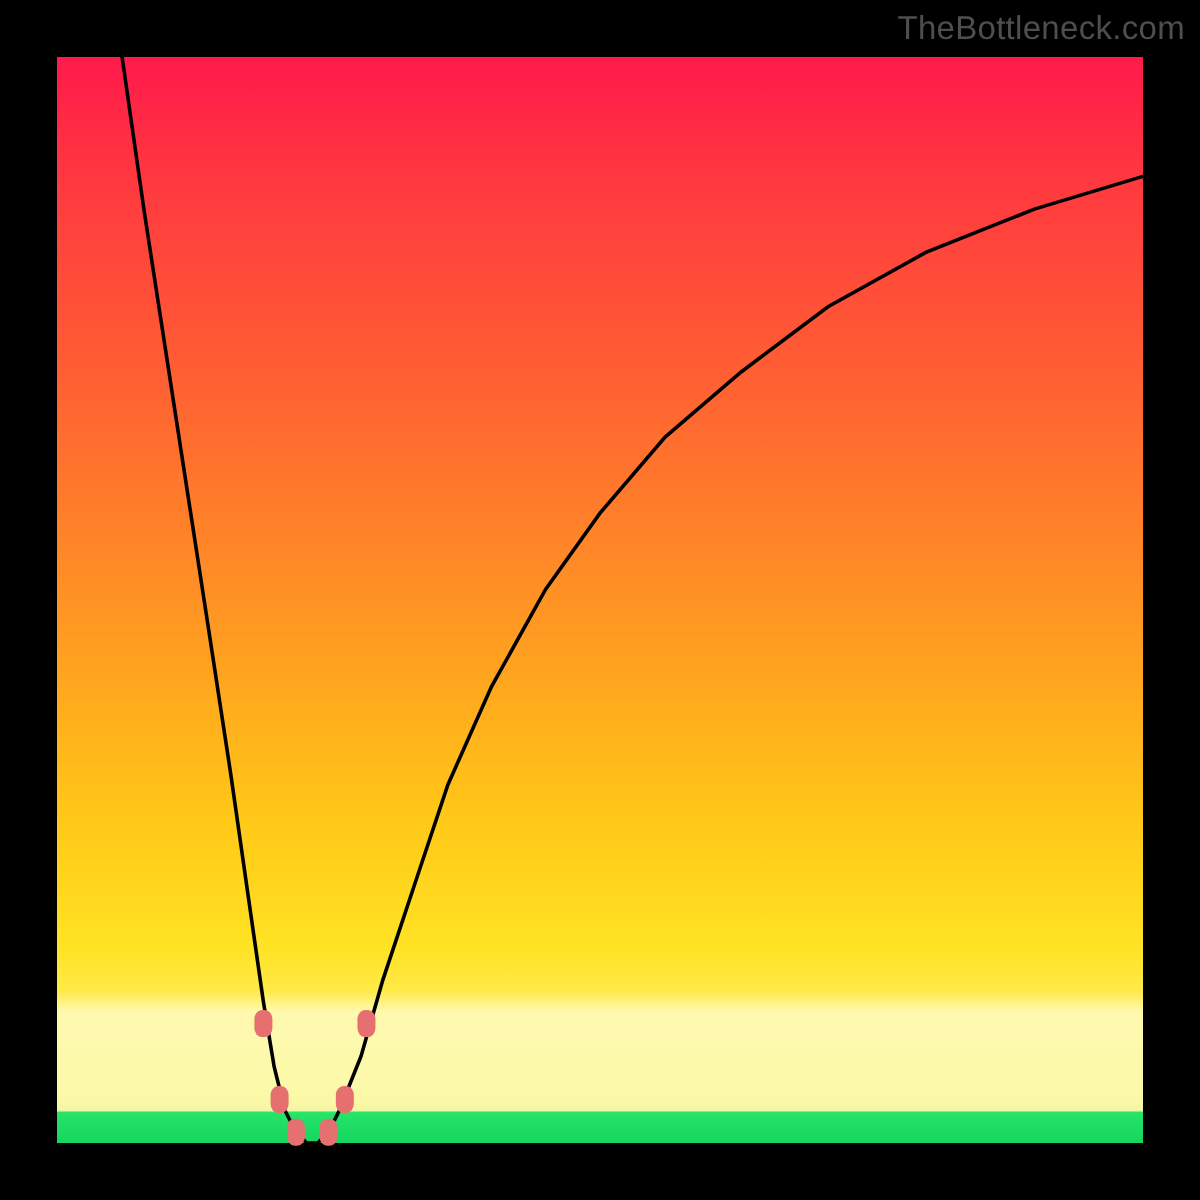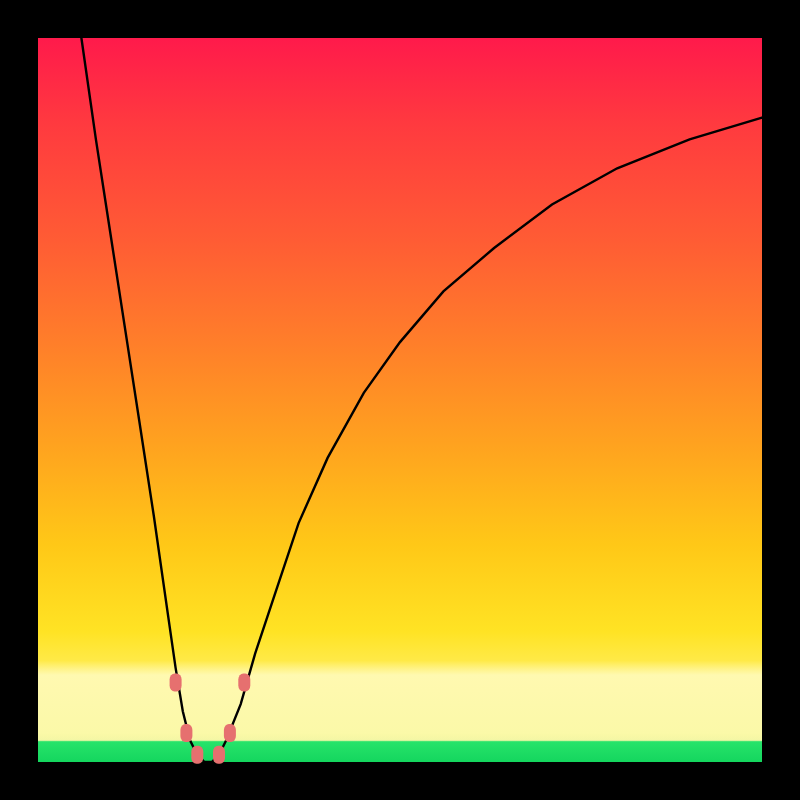--- a/index.html
+++ b/index.html
@@ -93,13 +93,14 @@
           <rect x="131.6" y="635.4" width="12" height="18" rx="5" ry="6" fill="#e6706f"></rect>
           <rect x="142.4" y="686.0" width="12" height="18" rx="5" ry="6" fill="#e6706f"></rect>
           <rect x="153.3" y="707.8" width="12" height="18" rx="5" ry="6" fill="#e6706f"></rect>
           <rect x="175.0" y="707.8" width="12" height="18" rx="5" ry="6" fill="#e6706f"></rect>
           <rect x="185.9" y="686.0" width="12" height="18" rx="5" ry="6" fill="#e6706f"></rect>
           <rect x="200.3" y="635.4" width="12" height="18" rx="5" ry="6" fill="#e6706f"></rect>
         </g>
     </svg>
   </div>
 
+  <div class="watermark">TheBottleneck.com</div>
 </div>
 
 </body></html>

